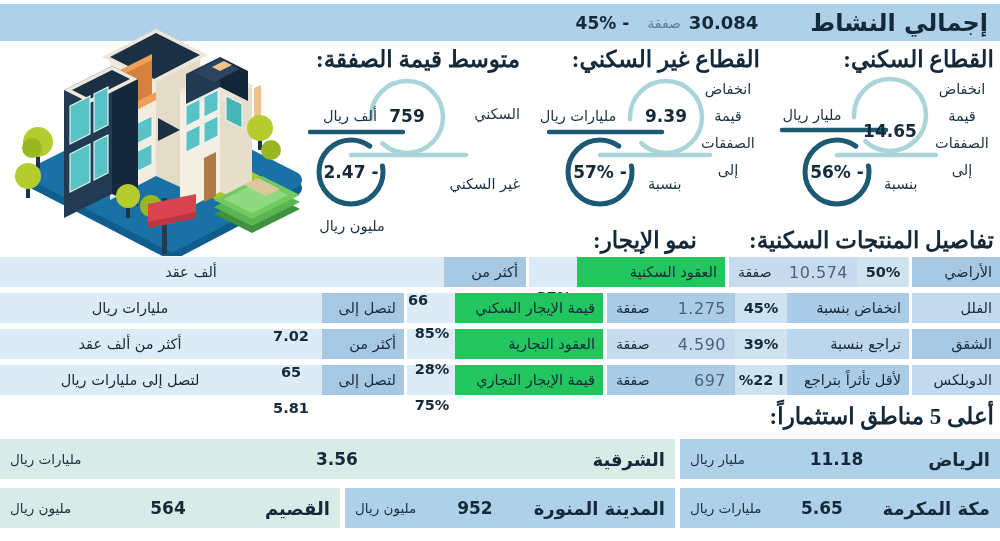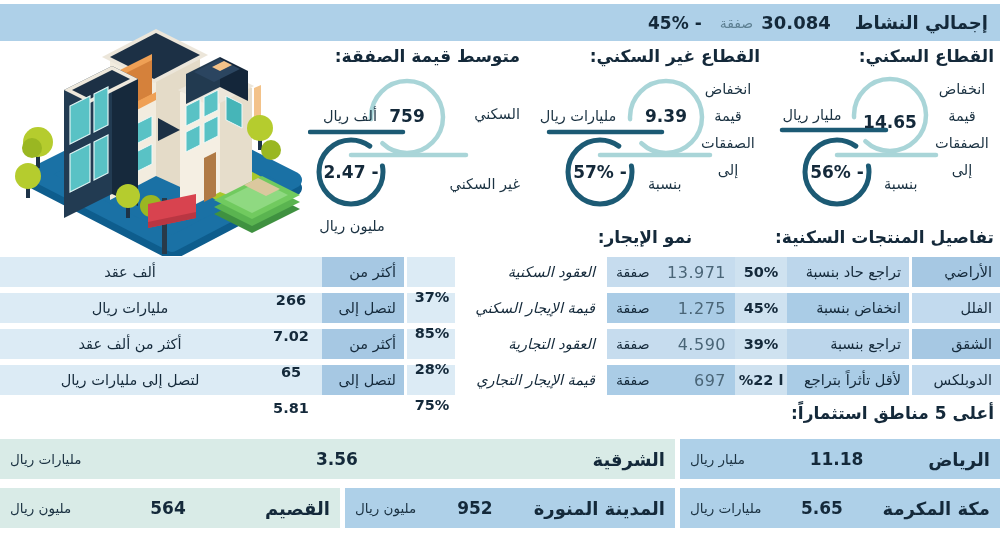--- a/index.html
+++ b/index.html
@@ -4,44 +4,44 @@
 <style>
   * { margin:0; padding:0; box-sizing:border-box; }
   html,body { background:#fff; }
   body { width:1000px; height:541px; font-family:"DejaVu Sans", sans-serif; color:#14293a; overflow:hidden; }
   .canvas { position:relative; width:1000px; height:541px; direction:rtl; background:#fff; }
   .abs { position:absolute; }
 
   
   .strip { position:absolute; top:4px; left:0; width:1000px; height:37px; background:#aed0e8;
            display:flex; direction:rtl; align-items:center; padding-right:12px; z-index:1; }
-  .strip .t  { font-size:18px; font-weight:bold; }
+  .strip .t  { font-size:24px; font-weight:bold;margin-left:28px; }
   .strip .v  { font-size:18px; font-weight:bold; margin-right:24px; }
   .strip .u  { font-size:14px; color:#5e8093; margin-right:8px; }
   .strip .c  { font-size:17px; font-weight:bold; margin-right:18px; }
 
-  .sec-title { position:absolute; font-size:17px; font-weight:bold; white-space:nowrap; }
+  .sec-title { position:absolute; font-size:23px; font-weight:bold; white-space:nowrap;font-family:Liberation Serif, serif; }
   .side-text { position:absolute; width:64px; font-size:14.5px; line-height:27px; text-align:center; color:#1b3242; }
   .circ-num  { position:absolute; font-size:17px; font-weight:bold; text-align:center; }
   .circ-unit { position:absolute; font-size:14.5px; text-align:center; color:#1b3242; line-height:18px; }
   .circ-lab  { position:absolute; font-size:14.5px; color:#1b3242; white-space:nowrap; }
 
   
   .rows { position:absolute; left:0; top:257px; width:1000px; }
   .trow { display:flex; direction:rtl; height:30px; margin-bottom:6px; background:#dcebf5; align-items:stretch; }
   .trow > div { display:flex; align-items:center; font-size:14.5px; }
   .gap3 { width:3px; background:#fff; }
   .gap4 { width:4px; background:#fff; }
   .c-label  { width:88px;  padding:0 8px; }
   .c-desc   { width:122px; padding:0 8px; }
   .c-pct1   { width:52px;  justify-content:center; font-weight:bold; font-size:15px; background:#cfe2f0; }
   .c-deals  { width:128px; justify-content:space-between; padding:0 9px; }
   .deals-num{ font-size:16px; color:#4a6577; letter-spacing:0.5px; }
   .deals-tag{ font-size:14px; }
-  .c-rental { width:148px; padding:0 8px; background:#ffffff;font-style:italic; }
+  .c-rental { width:148px; padding:0 8px; background:#22c55e; }
   .c-pct2   { width:48px;  justify-content:center; font-weight:bold; font-size:15px; background:#bdd6ec; border-left:2px solid #fff;margin-top:40px; }
   .c-qual   { width:82px;  padding:0 8px; background:#a6c8e3; }
   .c-amount { width:62px;  justify-content:center; font-weight:bold; font-size:15.5px;margin-top:43px; }
   .c-unit   { flex:1; justify-content:center; }
   .trow:nth-child(odd)  .c-label { background:#a6c8e3; }
   .trow:nth-child(odd)  .c-desc  { background:#bcd6eb; }
   .trow:nth-child(odd)  .c-deals { background:#c6dcee; }
   .trow:nth-child(even) .c-label { background:#c2daee; }
   .trow:nth-child(even) .c-desc  { background:#aacce6; }
   .trow:nth-child(even) .c-deals { background:#aacce6; }
@@ -149,21 +149,21 @@
 
   <div>
     <div class="sec-title" style="right:6px;top:46px">القطاع السكني:</div>
     <div class="side-text" style="right:6px;top:76px">انخفاض قيمة الصفقات إلى</div>
     <svg class="abs" style="left:778px;top:70px" width="165" height="150" viewBox="0 0 165 150">
       <circle cx="112" cy="45" r="36" fill="none" stroke="#a9d5d8" stroke-width="4.5" pathLength="100" stroke-dasharray="88 12" stroke-dashoffset="51" stroke-linecap="round"></circle>
       <line x1="4" y1="60" x2="108" y2="60" stroke="#1c5a74" stroke-width="4.5" stroke-linecap="round"></line>
       <circle cx="59" cy="102" r="32" fill="none" stroke="#1c5a74" stroke-width="5" pathLength="100" stroke-dasharray="88 12" stroke-dashoffset="3" stroke-linecap="round"></circle>
       <line x1="59" y1="85" x2="158" y2="85" stroke="#a9d5d8" stroke-width="4.5" stroke-linecap="round"></line>
     </svg>
-    <div class="circ-num" style="left:854px;top:112px;width:72px">14.65</div>
+    <div class="circ-num" style="left:854px;top:121px;width:72px">14.65</div>
     <div class="circ-unit" style="left:776px;top:106px;width:72px">مليار ريال</div>
     <div class="circ-lab" style="left:884px;top:176px">بنسبة</div>
     <div class="circ-num" style="left:800px;top:162px;width:74px">- 56%</div>
   </div>
 
   <div>
     <div class="sec-title" style="right:240px;top:46px">القطاع غير السكني:</div>
     <div class="side-text" style="right:240px;top:76px">انخفاض قيمة الصفقات إلى</div>
     <svg class="abs" style="left:545px;top:70px" width="170" height="150" viewBox="0 0 170 150">
       <circle cx="121" cy="47" r="36" fill="none" stroke="#a9d5d8" stroke-width="4.5" pathLength="100" stroke-dasharray="88 12" stroke-dashoffset="51" stroke-linecap="round"></circle>
@@ -193,24 +193,23 @@
     <div class="circ-unit" style="left:304px;top:217px;width:96px">مليون ريال</div>
   </div>
 
   <div class="sec-title" style="right:6px;top:227px">تفاصيل المنتجات السكنية:</div>
   <div class="sec-title" style="left:560px;top:227px;width:170px;text-align:center">نمو الإيجار:</div>
 
   <div class="rows">
     <div class="trow">
       <div class="c-label">الأراضي</div>
         <div class="gap3"></div>
-      <div class="c-desc">تراجع حاد بنسبة</div>
       <div class="c-pct1">50%</div>
       <div class="c-deals">
-          <span class="deals-num">13.971</span>
+          <span class="deals-num">10.574</span>
           <span class="deals-tag">صفقة</span>
         </div>
         <div class="gap4"></div>
       <div class="c-rental">العقود السكنية</div>
       <div class="c-pct2">37%</div>
         <div class="gap3"></div>
       <div class="c-qual">أكثر من</div>
       <div class="c-amount">266</div>
       <div class="c-unit">ألف عقد</div>
     </div>

